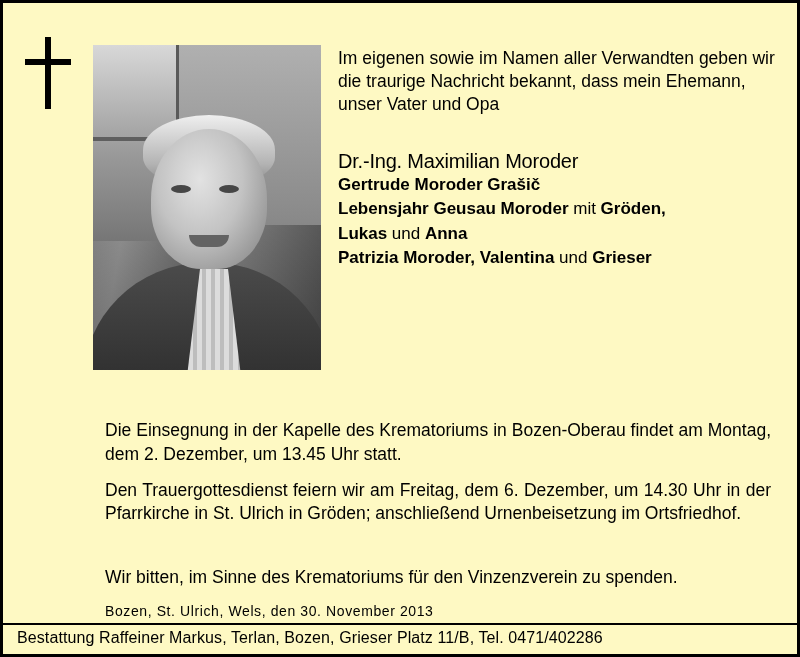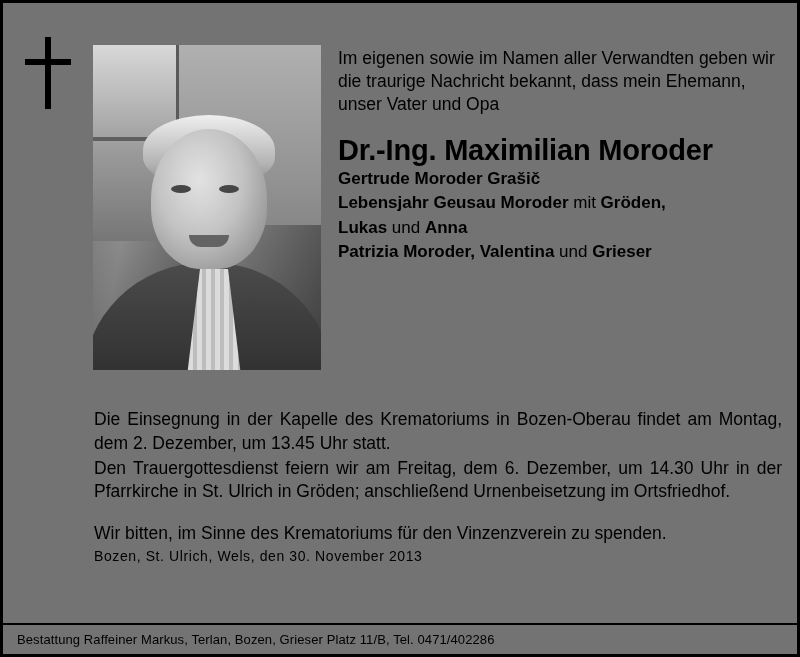--- a/index.html
+++ b/index.html
@@ -12,21 +12,21 @@
     width: 800px;
     height: 657px;
     font-family: "Liberation Sans", sans-serif;
     color: #000000;
     overflow: hidden;
   }
   .obituary {
     position: relative;
     width: 800px;
     height: 657px;
-    background: #737373;
+    background: #fef9c3;
     border: 3px solid #000000;
     padding: 0;
   }
   
   .cross {
     position: absolute;
     left: 22px;
     top: 34px;
     width: 46px;
     height: 72px;
@@ -145,23 +145,23 @@
     left: 335px;
     top: 44px;
     width: 450px;
   }
   .intro {
     font-size: 17.5px;
     line-height: 1.32;
     text-align: left;
   }
   .name-line {
-    margin-top: 18px;
-    font-size: 29px;
-    font-weight: bold;
+    margin-top: 34px;
+    font-size: 20px;
+    font-weight: normal;
     letter-spacing: -0.2px;
     white-space: nowrap;
   }
   .death-line {
     margin-top: 16px;
     font-size: 17.5px;
     line-height: 1.32;
   }
   .family {
     font-size: 17px;
@@ -170,42 +170,42 @@
   .family .b { font-weight: bold; }
   
   .lower {
     position: absolute;
     left: 90px;
     top: 404px;
     width: 690px;
     font-size: 17.5px;
     line-height: 1.36;
   }
-  .lower p { margin: 1px; }
+  .lower p { margin: 12px; }
   .lower .para { text-align: justify; }
   .lower .gap { height: 16px; }
   .place-line {
     margin-top: 22px;
     font-size: 14px;
     letter-spacing: 0.6px;
   }
   
   .footer-rule {
     position: absolute;
     left: 0;
     right: 0;
     bottom: 29px;
     height: 2px;
     background: #000000;
   }
   .footer {
     position: absolute;
     left: 14px;
     bottom: 7px;
-    font-size: 13px;
+    font-size: 16px;
     letter-spacing: 0.1px;
   }
 </style>
 </head>
 <body>
 
 <div class="obituary">
 
   <div class="cross">
     <div class="v-bar"></div>

